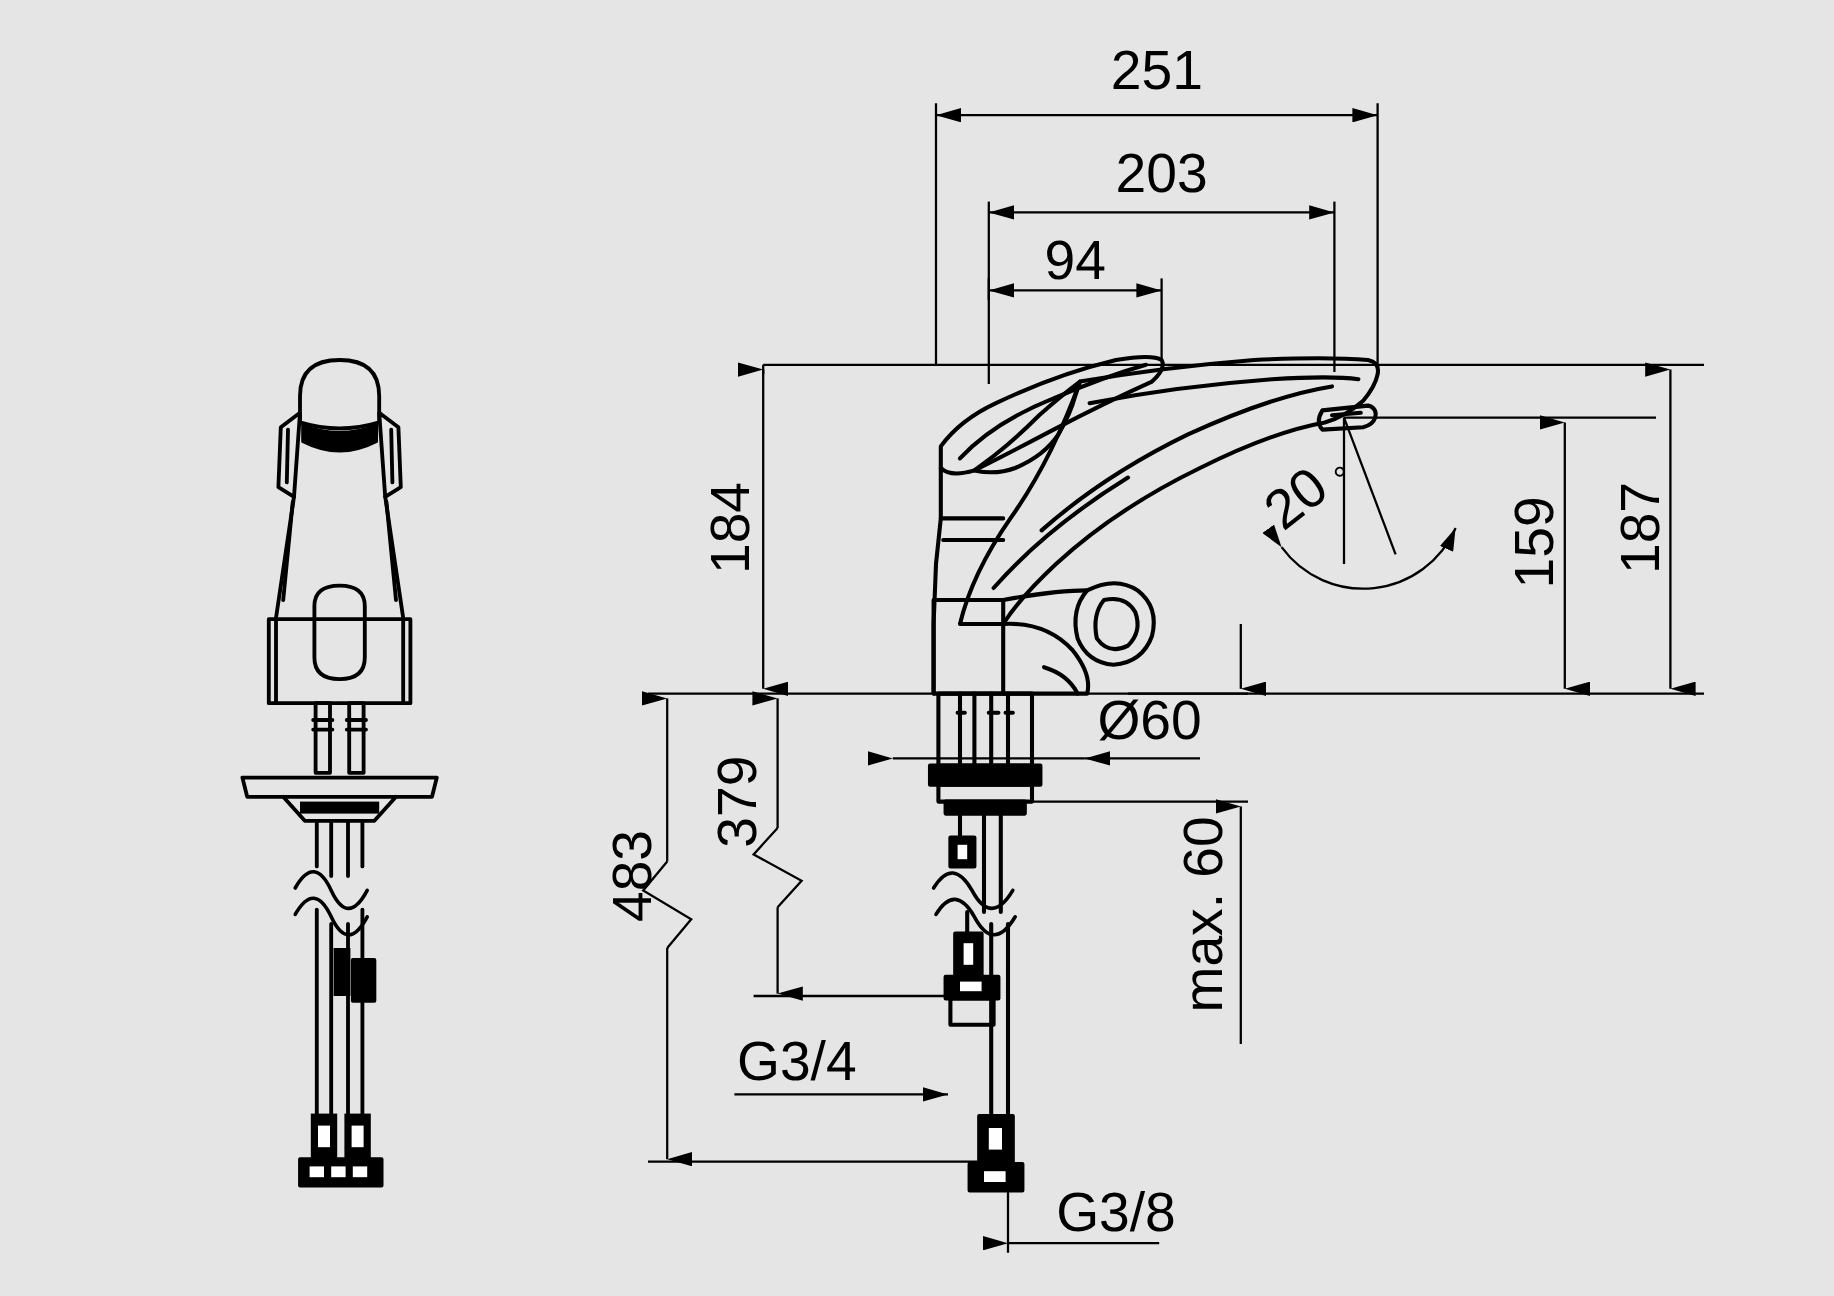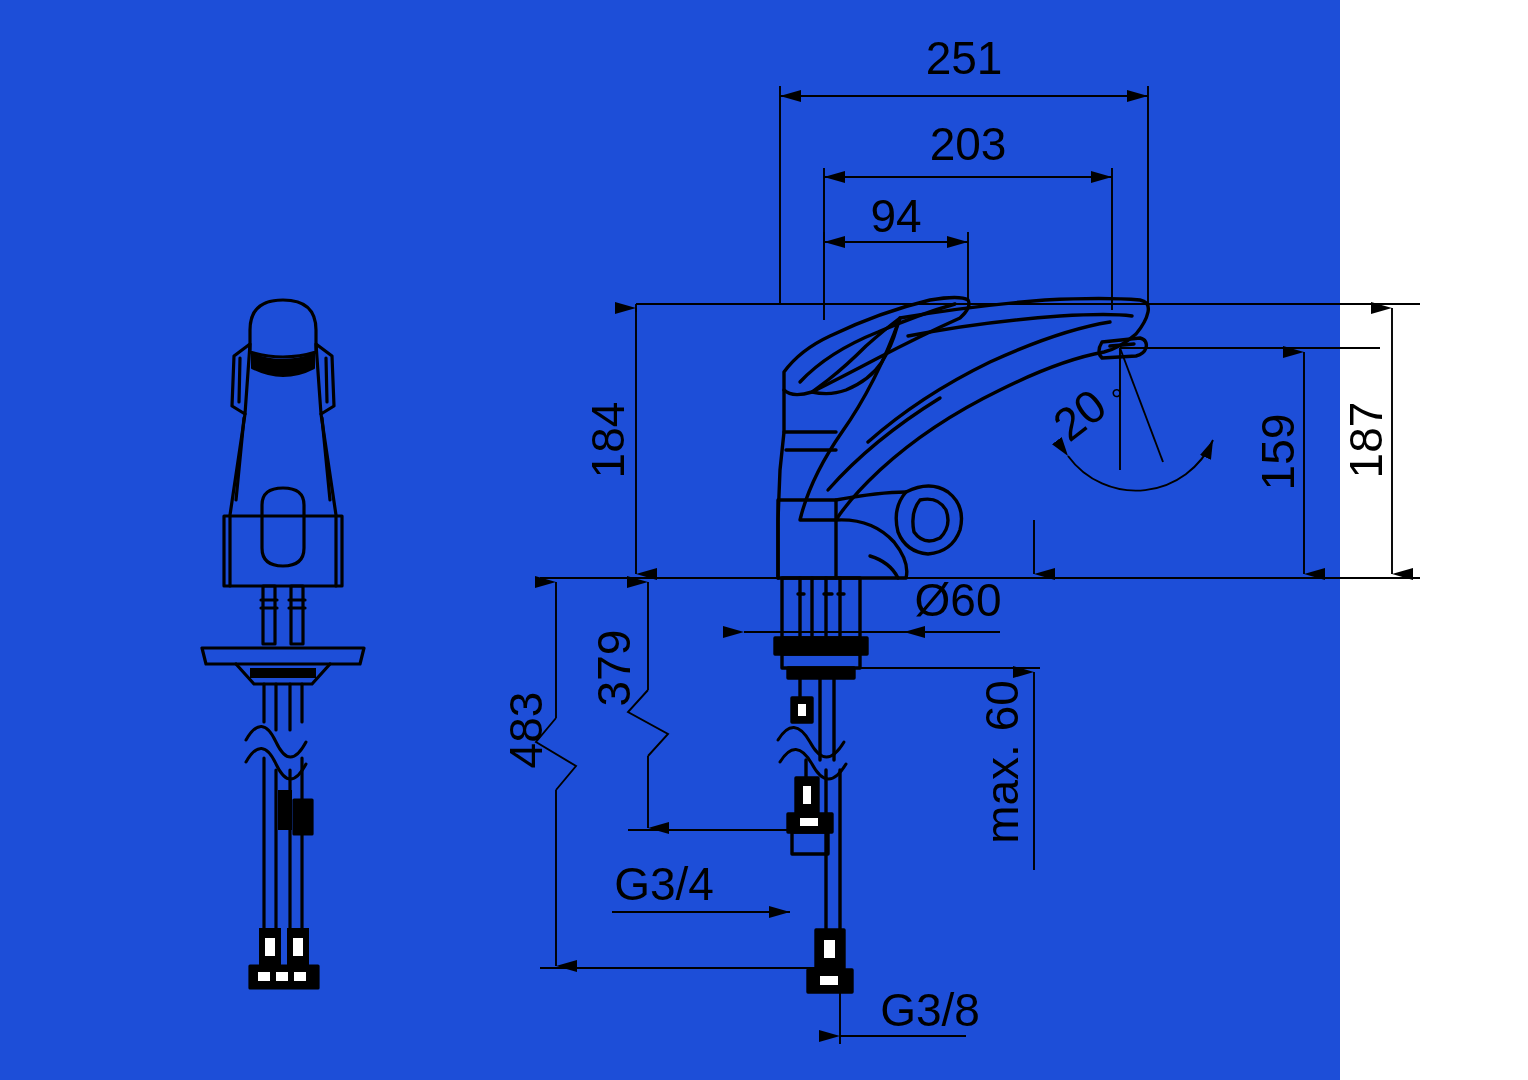--- a/index.html
+++ b/index.html
@@ -8,23 +8,23 @@
     background: #ffffff;
   }
   body {
     width: 1528px;
     height: 1080px;
     font-family: "Liberation Sans", sans-serif;
     overflow: hidden;
   }
   #drawing-root {
     position: relative;
-    width: 1340px;
+    width: 1528px;
     height: 1080px;
-    background: #1d4ed8;
+    background: #e5e5e5;
   }
   svg#tech-drawing {
     display: block;
     width: 1528px;
     height: 1080px;
   }
   .dim-text {
     font-family: "Liberation Sans", sans-serif;
     font-size: 46px;
     fill: #000000;

